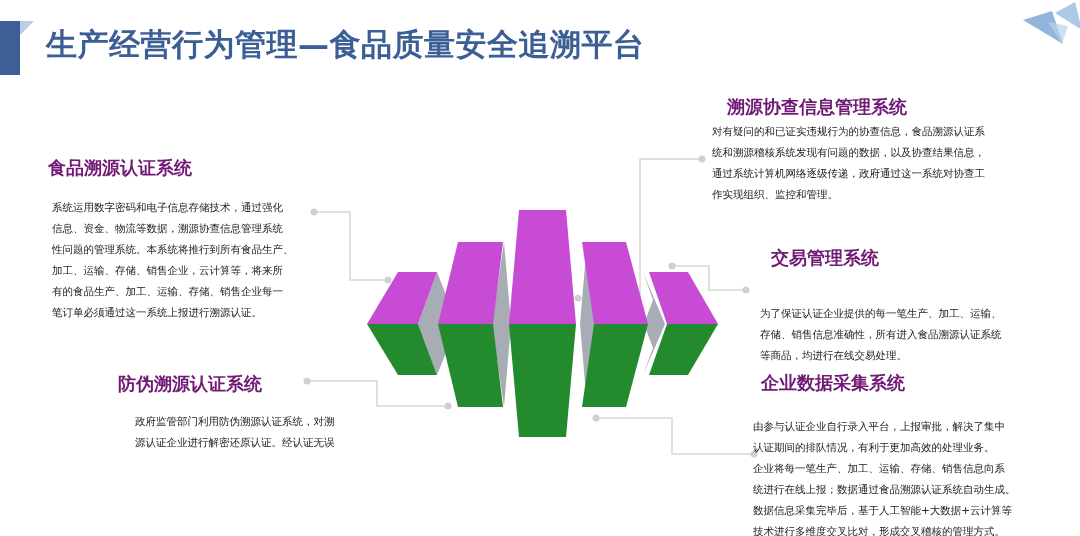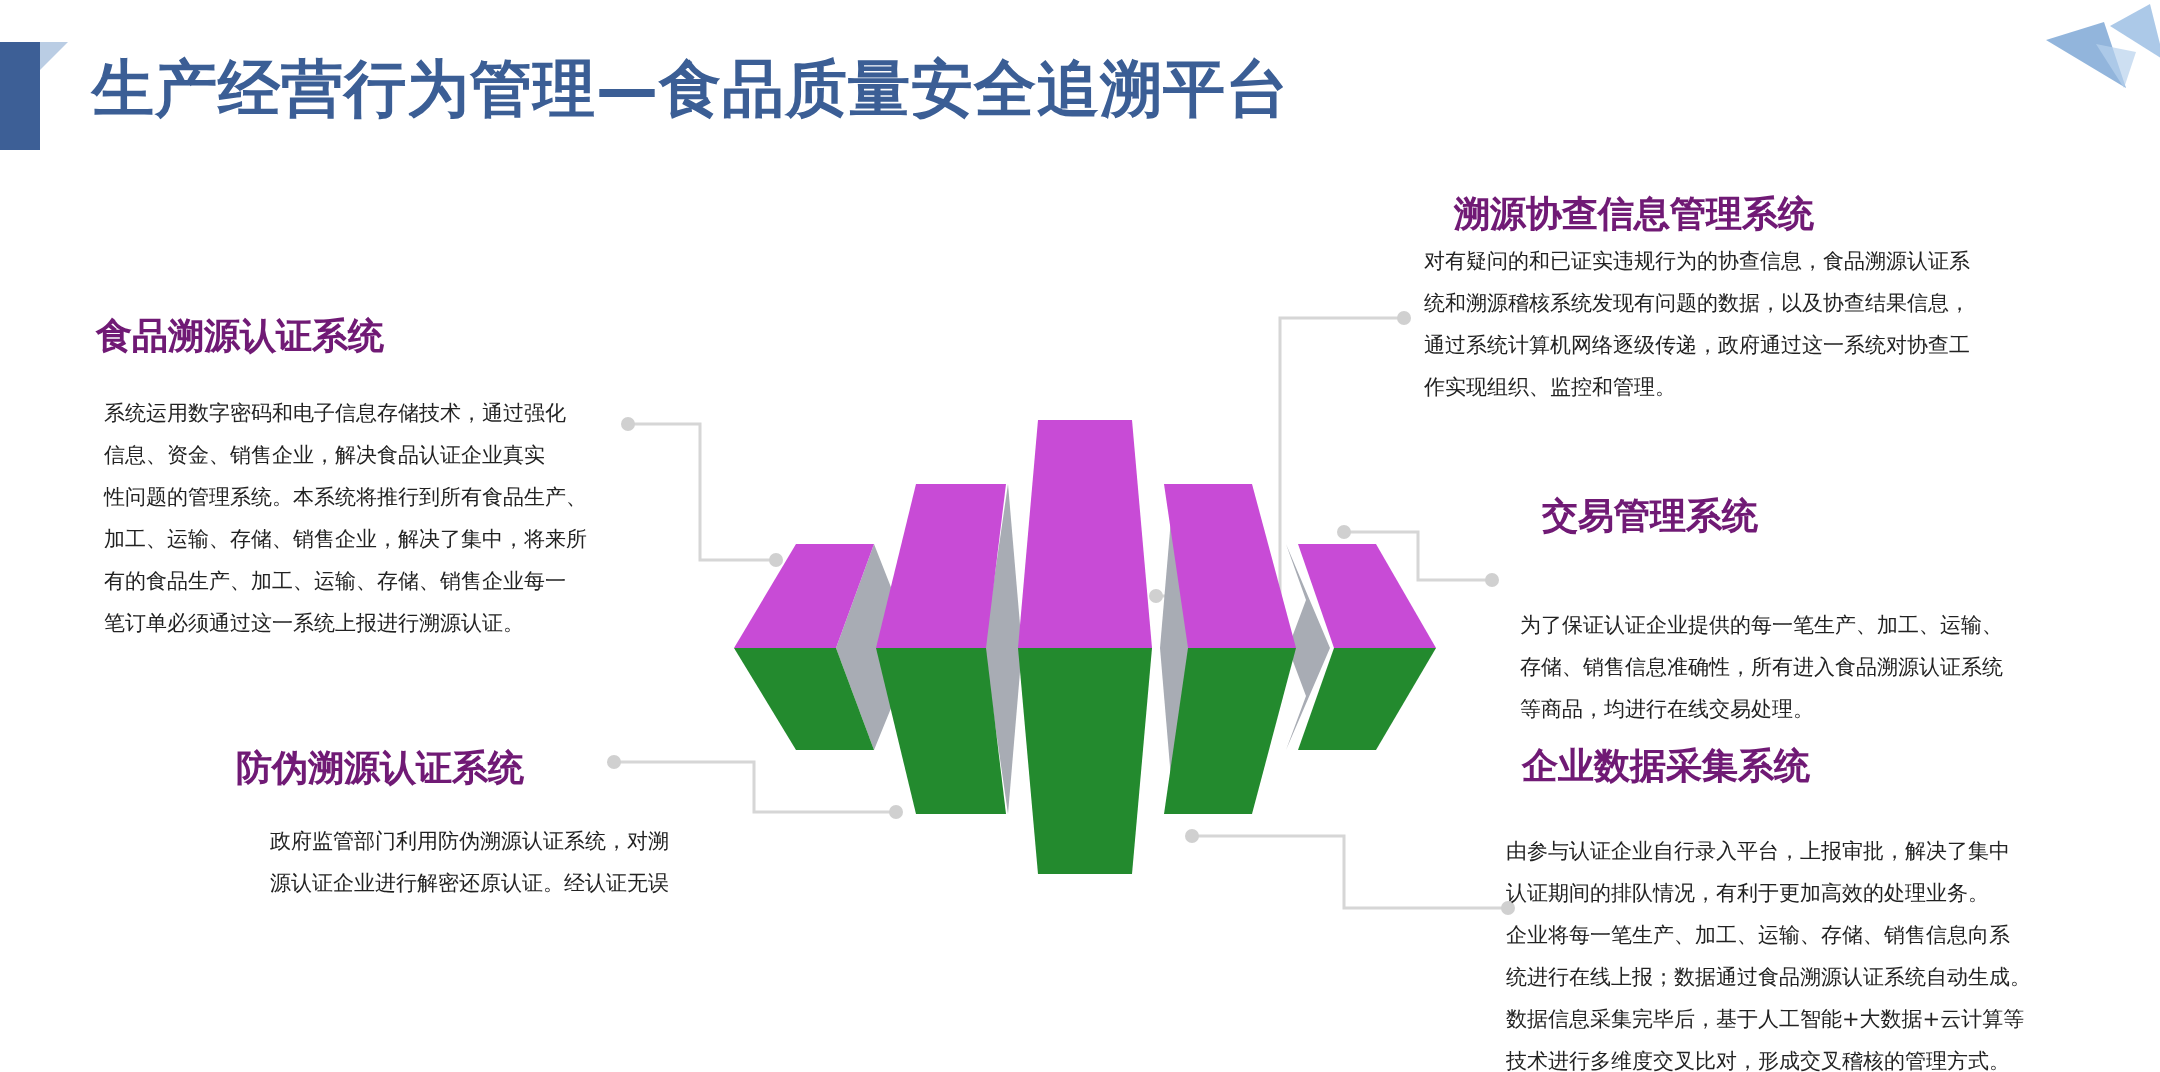--- a/index.html
+++ b/index.html
@@ -69,23 +69,23 @@
   <polygon points="582,242 626,242 648,324 594,324" fill="#c84bd6"></polygon>
   <polygon points="594,324 648,324 626,407 582,407" fill="#238a2e"></polygon>
 
   <polygon points="649,272 688,272 718,324 667,324" fill="#c84bd6"></polygon>
   <polygon points="667,324 718,324 688,375 649,375" fill="#238a2e"></polygon>
 </svg>
 
 <div class="heading" style="left:48px;top:156px;">食品溯源认证系统</div>
 <div class="body-text" style="left:52px;top:197px;">
   <p>系统运用数字密码和电子信息存储技术，通过强化</p>
-  <p>信息、资金、销售企业，解决食品认证企业真实</p>
+  <p>信息、资金、物流等数据，溯源协查信息管理系统</p>
   <p>性问题的管理系统。本系统将推行到所有食品生产、</p>
-  <p>加工、运输、存储、销售企业，解决了集中，将来所</p>
+  <p>加工、运输、存储、销售企业，云计算等，将来所</p>
   <p>有的食品生产、加工、运输、存储、销售企业每一</p>
   <p>笔订单必须通过这一系统上报进行溯源认证。</p>
 </div>
 
 <div class="heading" style="left:118px;top:372px;">防伪溯源认证系统</div>
 <div class="body-text" style="left:135px;top:411px;">
   <p>政府监管部门利用防伪溯源认证系统，对溯</p>
   <p>源认证企业进行解密还原认证。经认证无误</p>
 </div>
 

